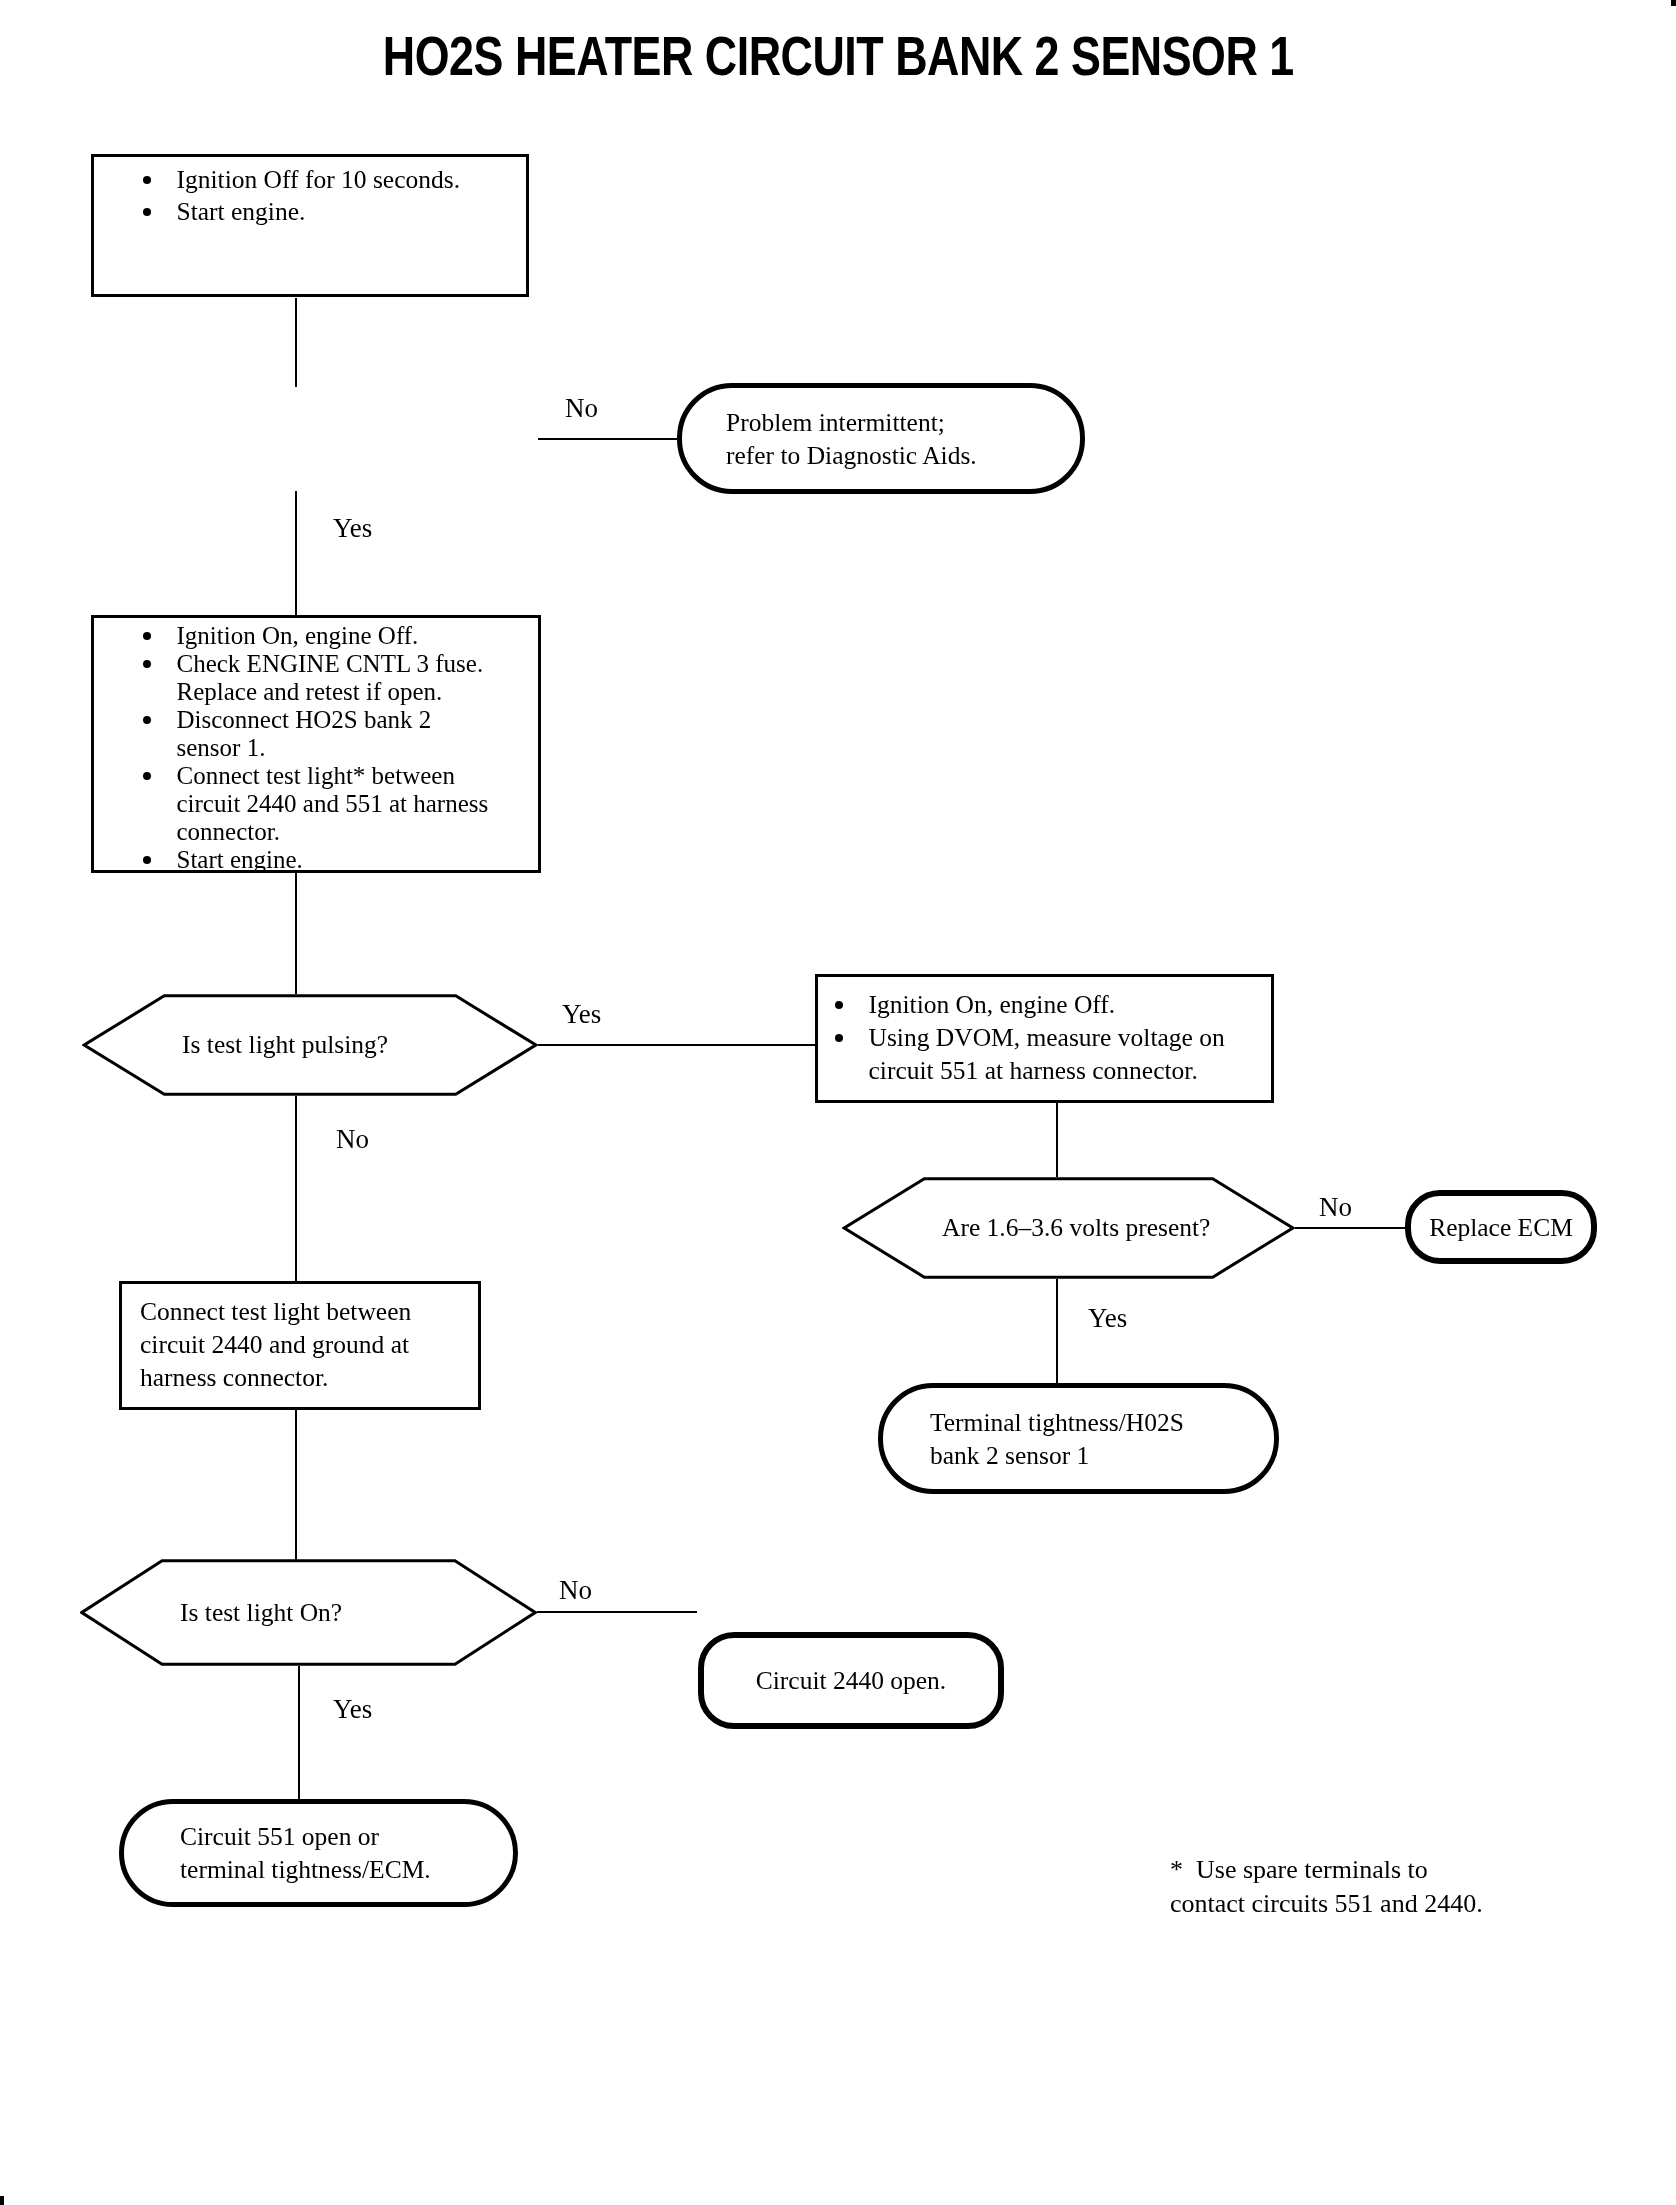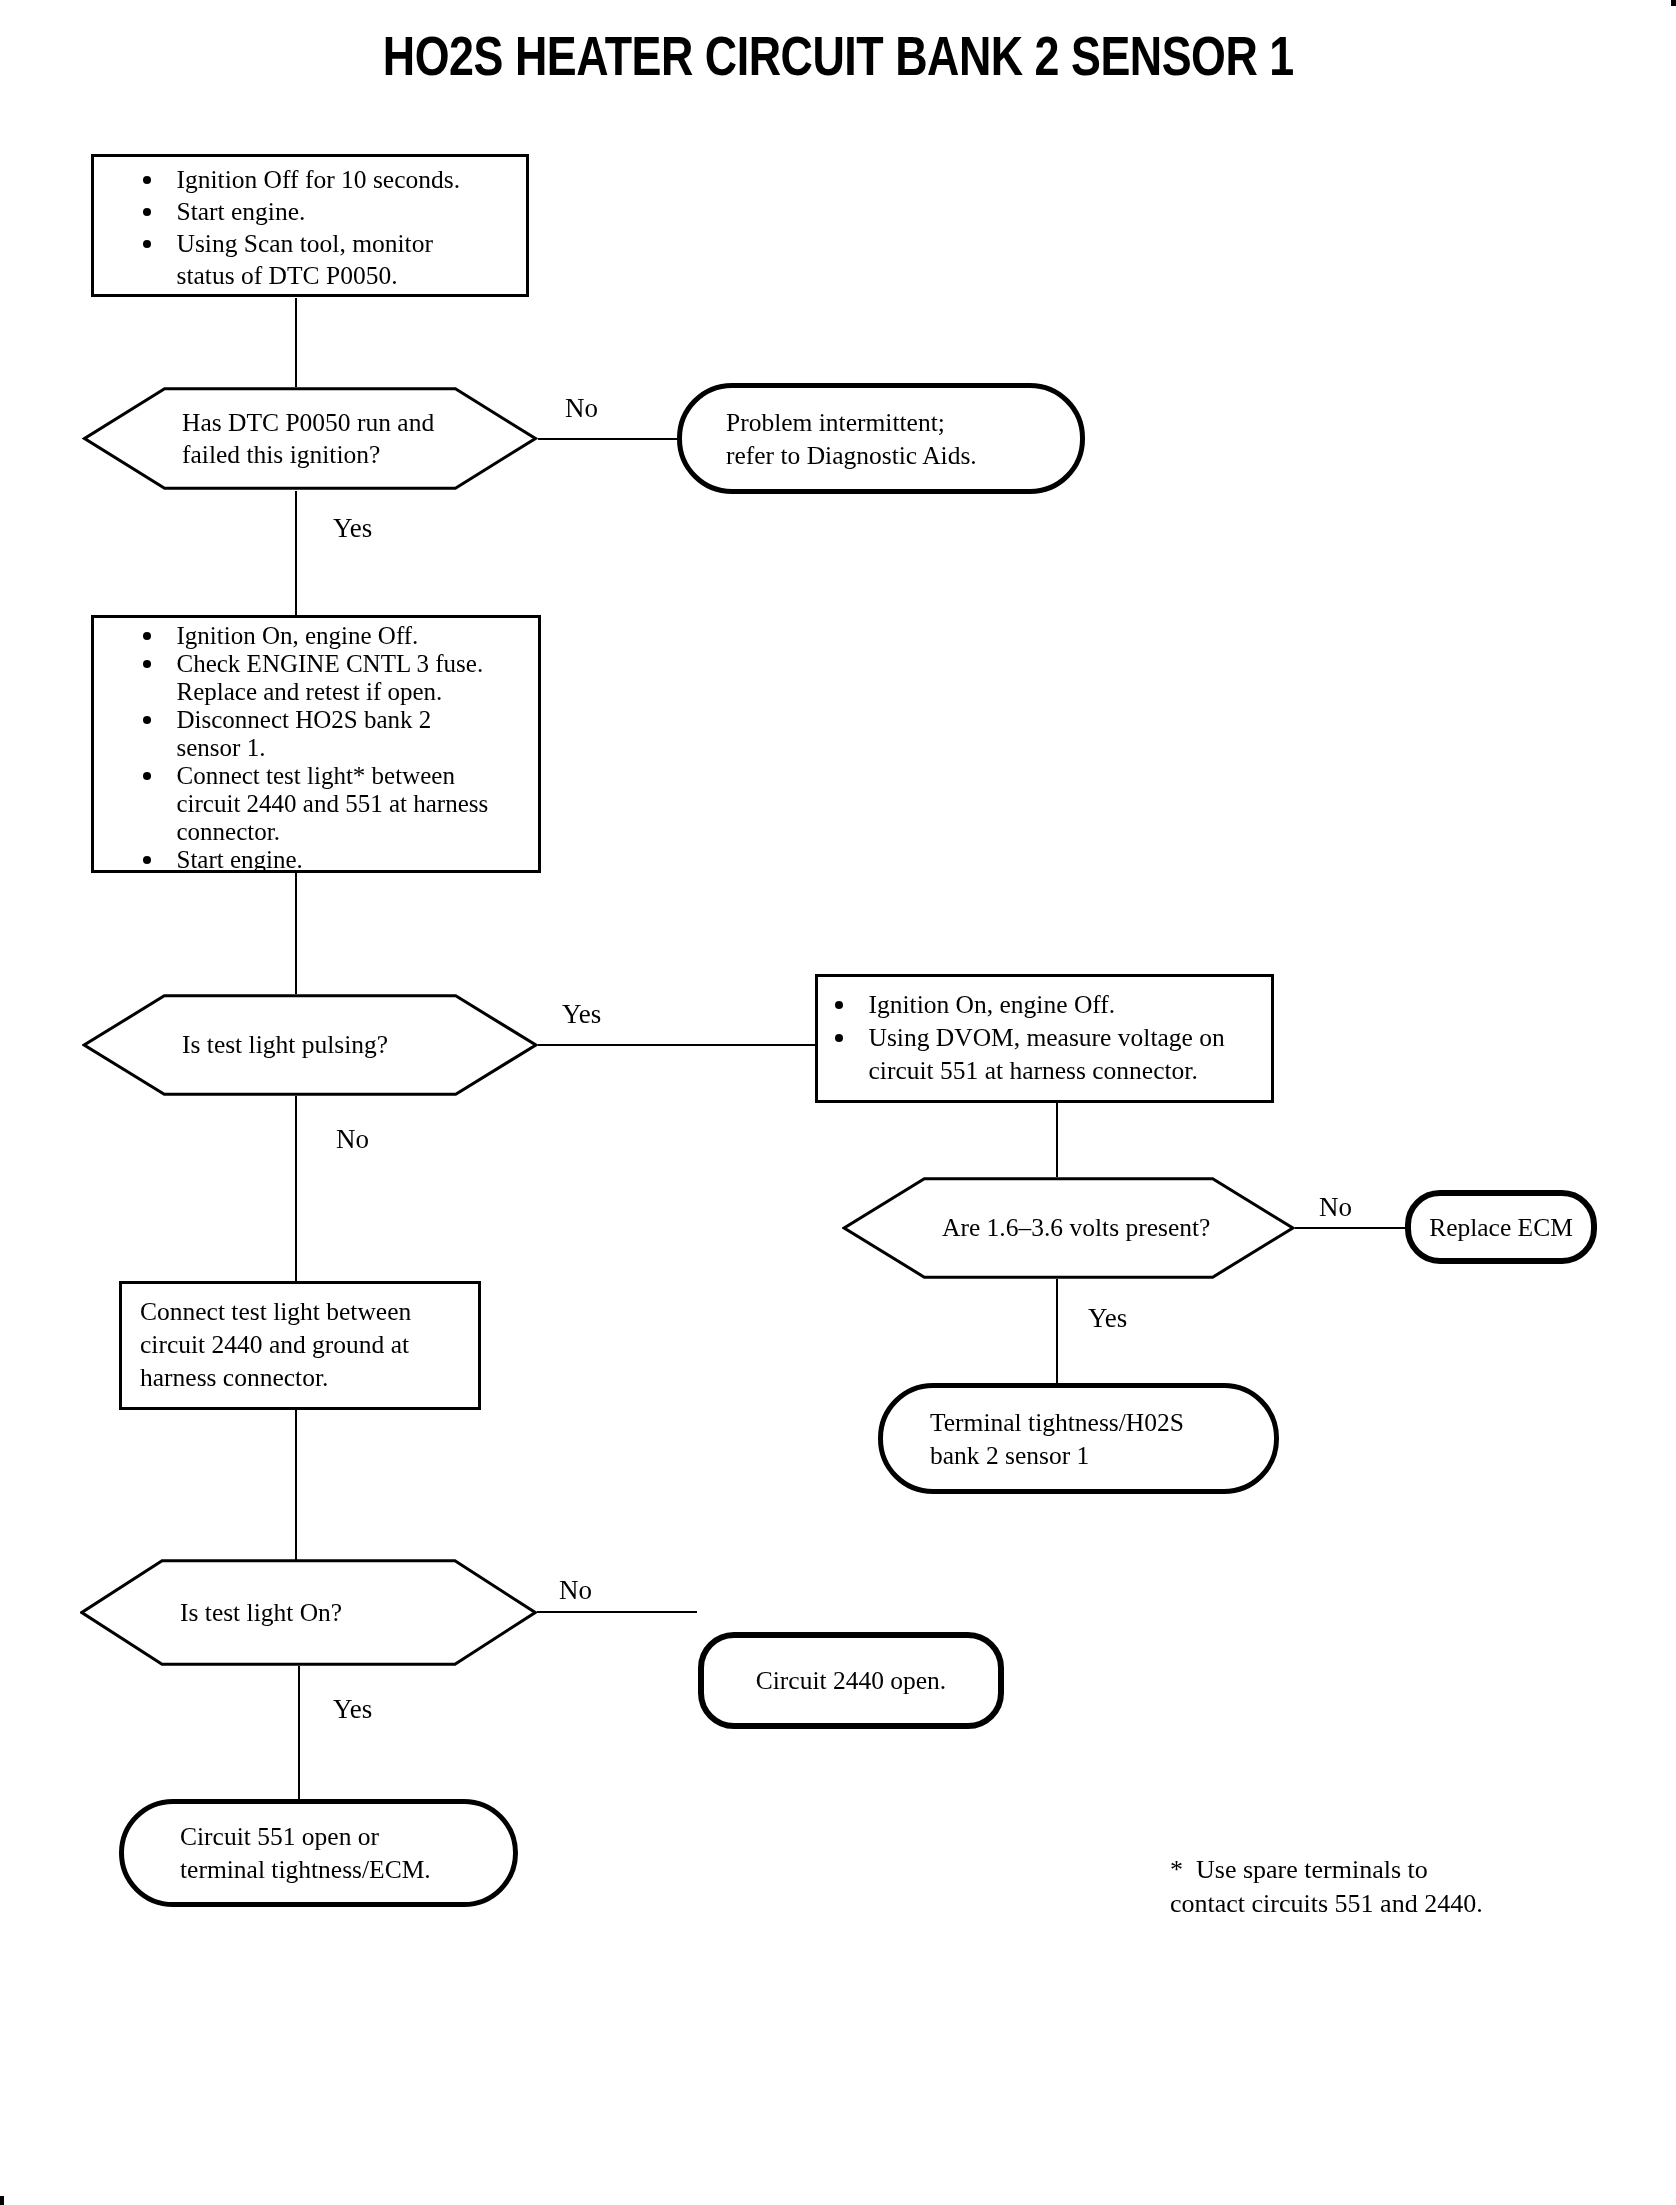--- a/index.html
+++ b/index.html
@@ -77,36 +77,24 @@
 
   <div class="proc lh52" style="left:91px; top:154px; width:438px; height:143px; padding:7.3px 11px 0 49px;">
     <div class="brow">
       <span class="dot"></span>
       <span class="btxt">Ignition Off for 10 seconds.</span>
     </div>
     <div class="brow">
       <span class="dot"></span>
       <span class="btxt">Start engine.</span>
     </div>
-    <div class="brow">
-      <span class="dot"></span>
-      <span class="btxt">Using Scan tool, monitor
-status of DTC P0050.</span>
-    </div>
   </div>
 
   <div class="line" style="left:295px; top:298px; width:2.4px; height:89px;"></div>
 
-  <div class="hex" style="left:82px; top:387px;">
-    <svg width="456" height="103" viewBox="0 0 750 170">
-      <polygon points="135,3 615,3 747,85 615,167 135,167 3,85" fill="#ffffff" stroke="#000000" stroke-width="5"></polygon>
-    </svg>
-    <div class="q">Has DTC P0050 run and
-failed this ignition?</div>
-  </div>
 
   <div class="edge-label" style="left:565px; top:394px;">No</div>
   <div class="line" style="left:538px; top:438px; width:139px; height:2.4px;"></div>
 
   <div class="term" style="left:677px; top:383px; width:408px; height:111px; border-radius:55px; padding-left:44px;">
     <span>Problem intermittent;
 refer to Diagnostic Aids.</span>
   </div>
 
   <div class="edge-label" style="left:333px; top:514px;">Yes</div>

